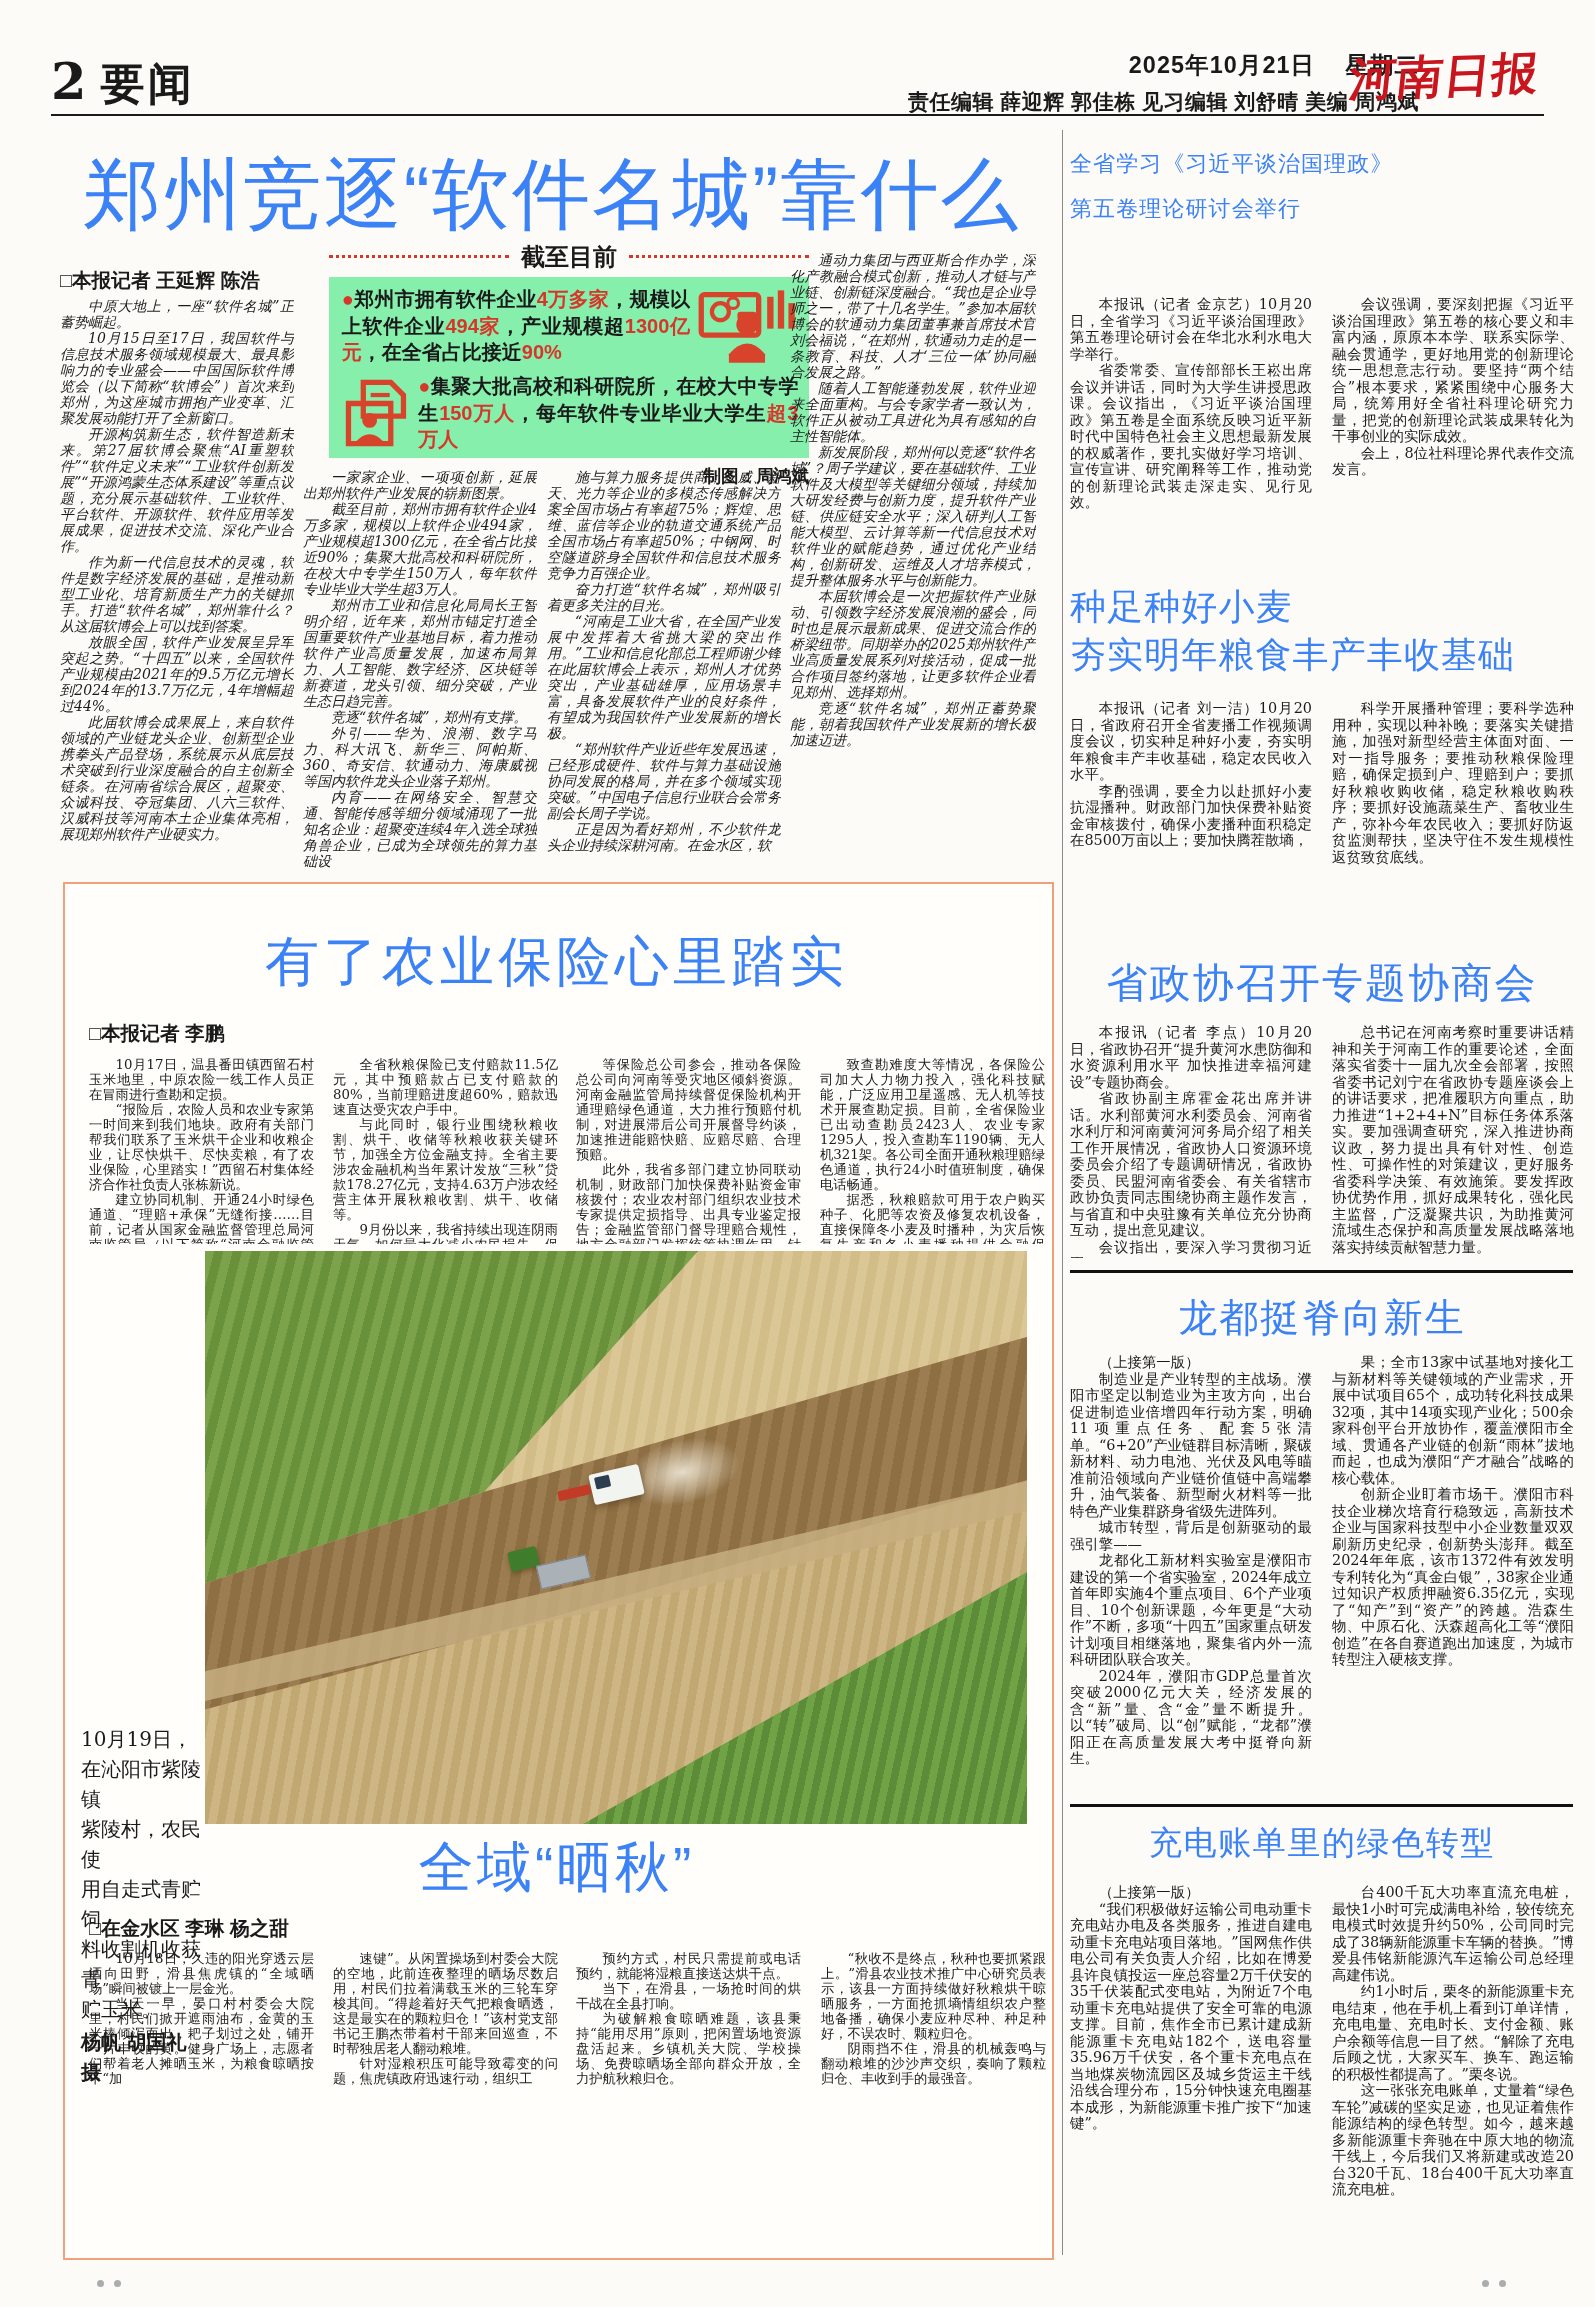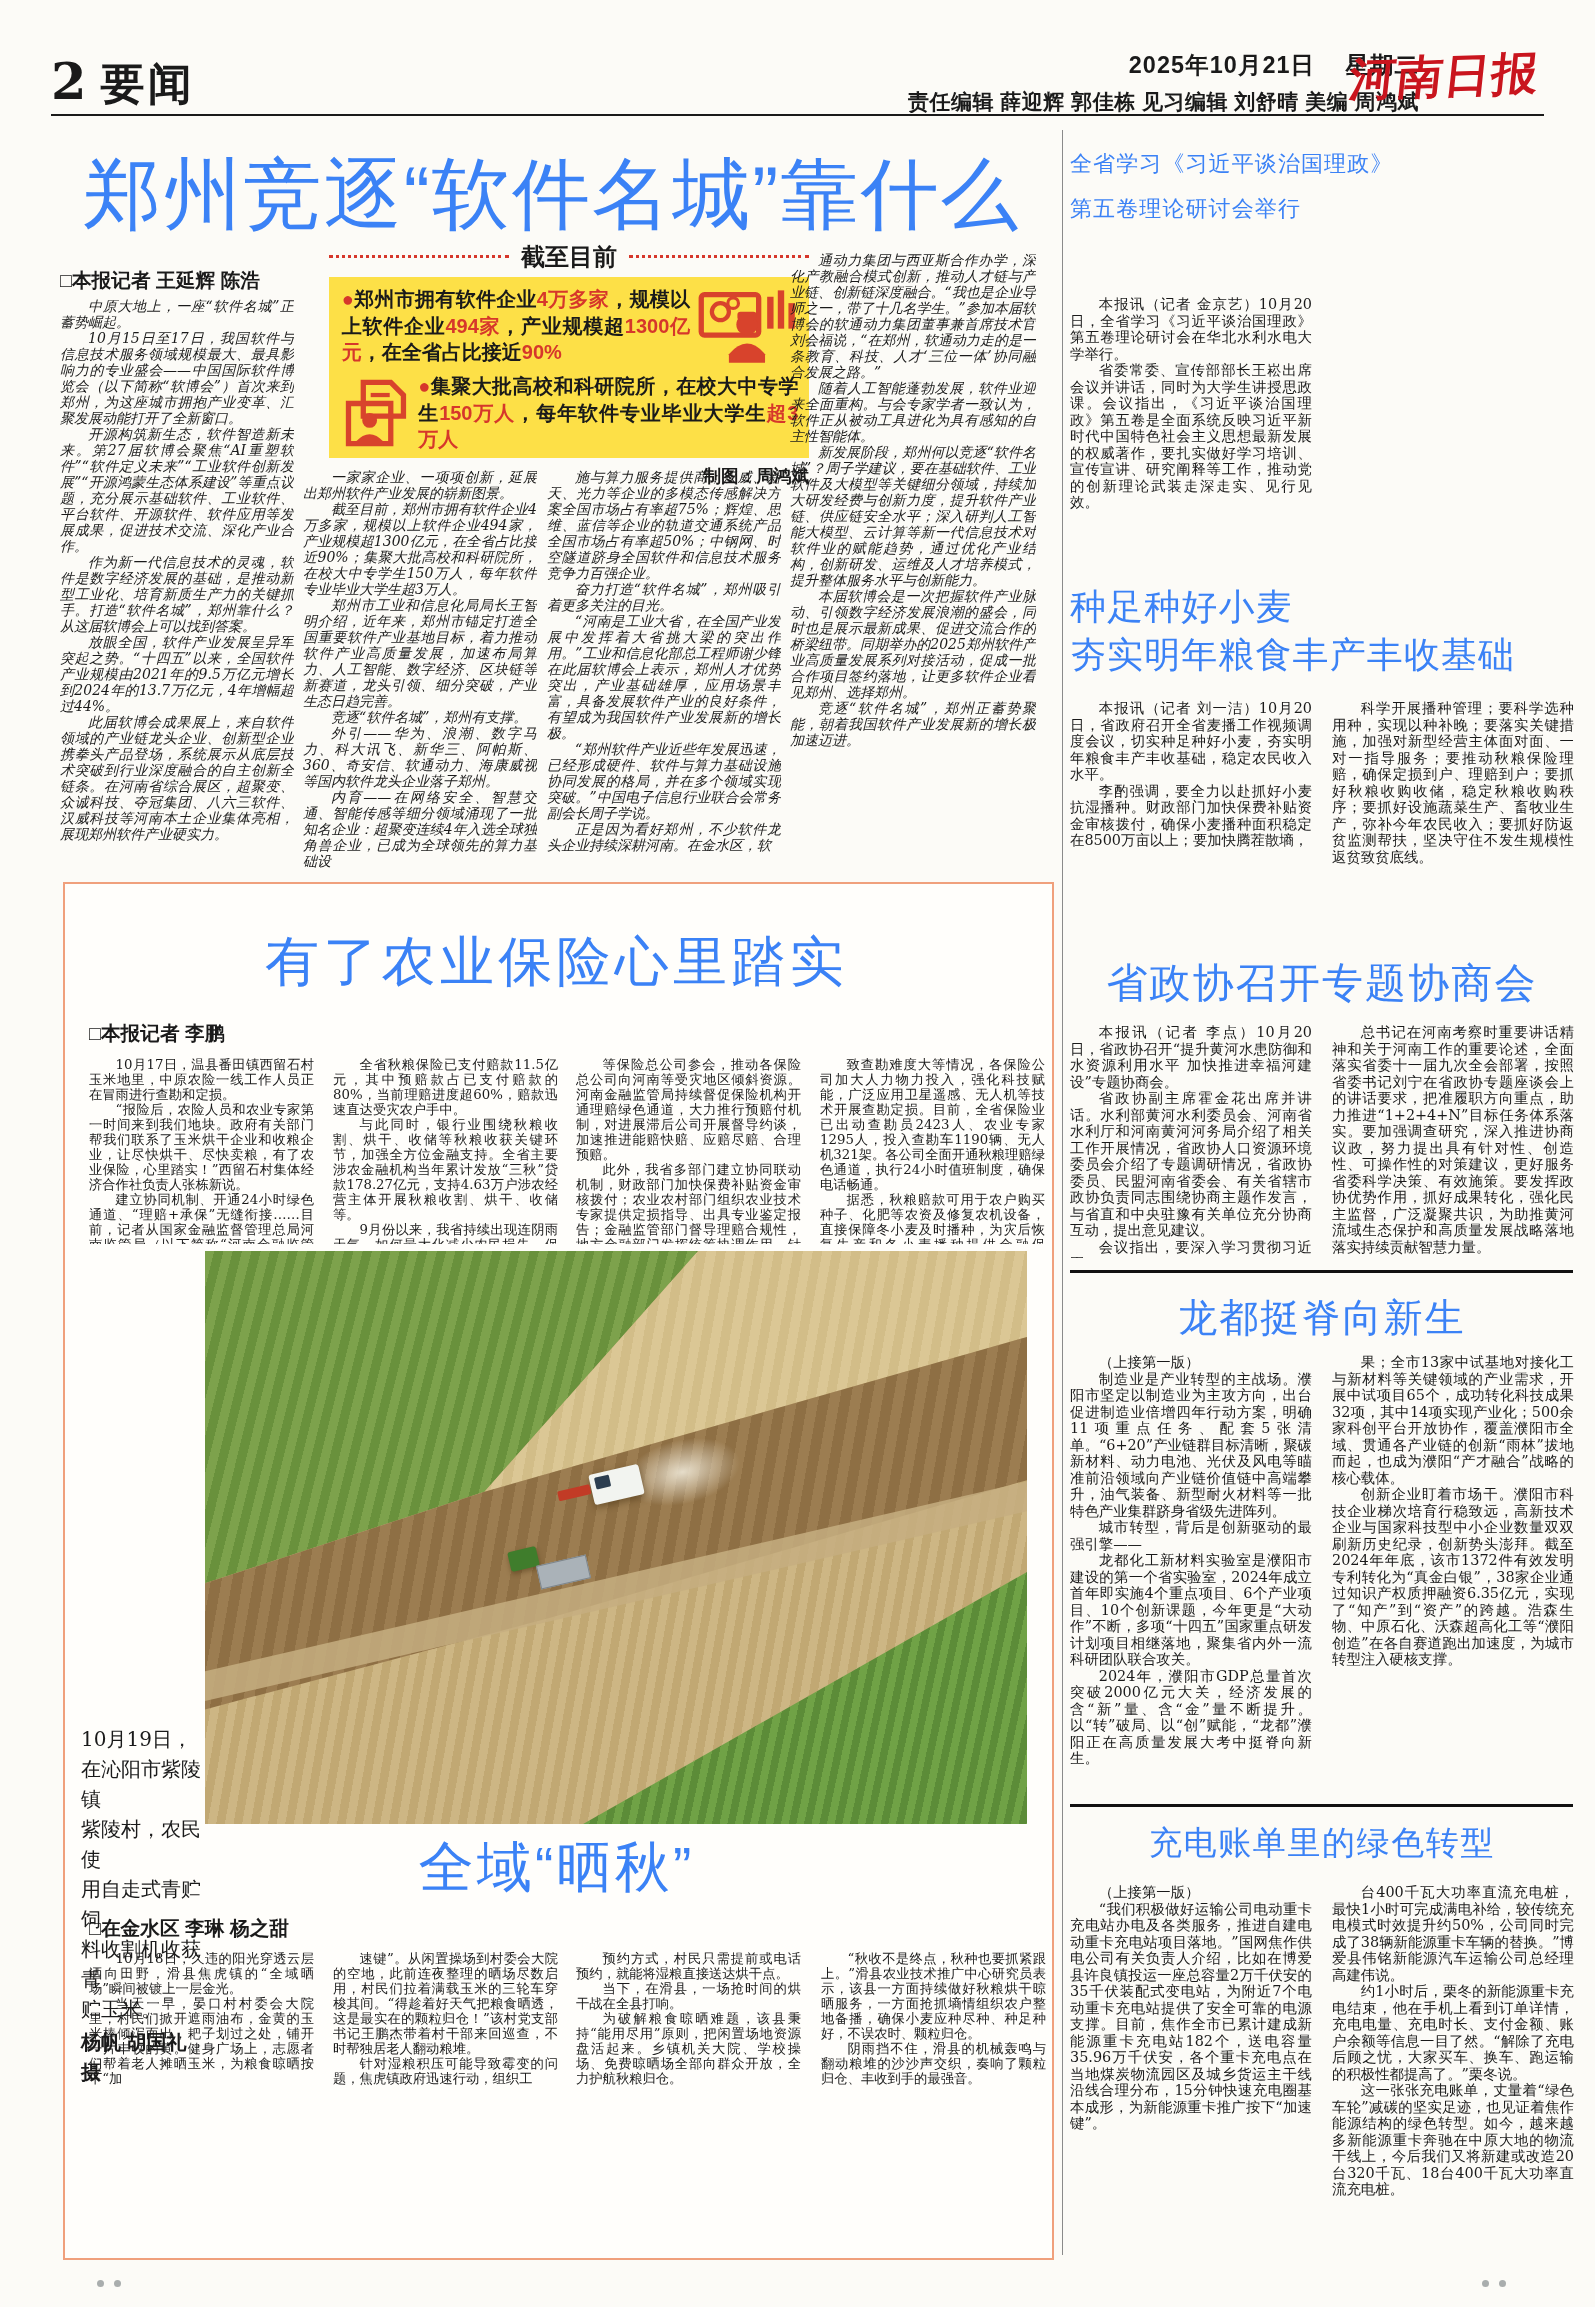--- a/index.html
+++ b/index.html
@@ -25,21 +25,21 @@
   .feat-col{font-size:13.3px;line-height:15px;}
   .byline{position:absolute;font-family:"Liberation Sans",sans-serif;font-weight:700;font-size:19.7px;}
   .headline{position:absolute;font-family:"Liberation Sans",sans-serif;font-weight:400;color:#3b82f6;}
   
   .lead-headline{left:51px;top:143px;width:1002px;text-align:center;font-size:78px;letter-spacing:2.1px;}
   
   .infobox{position:absolute;left:329px;top:240px;width:480px;height:219px;font-family:"Liberation Sans",sans-serif;}
   .ib-titlebar{display:flex;align-items:center;gap:11.7px;height:33px;}
   .ib-dots{flex:1;border-top:3.2px dotted #d6372b;}
   .ib-title-text{font-size:24px;font-weight:900;}
-  .ib-body{background:#fde047;margin-top:4.3px;padding:8.5px 10.6px 5.3px 12.8px;}
+  .ib-body{background:#86efac;margin-top:4.3px;padding:8.5px 10.6px 5.3px 12.8px;}
   .ib-row{display:flex;align-items:center;gap:7.4px;}
   .ib-text{font-size:20px;line-height:26.6px;font-weight:700;text-align:justify;}
   .ib-text .hl{color:#d6372b;}
   .ib-icon{flex:none;}
   .ib-credit{margin-top:5.3px;text-align:right;font-size:17.6px;font-weight:700;}
   
   .feature-box{position:absolute;left:63px;top:882px;width:987px;height:1374px;
                border:2.1px solid #f0a07c;background:#fffefb;}
   .feat-headline{left:63px;top:926px;width:987px;text-align:center;font-size:54px;letter-spacing:4.3px;}
   .shaiqiu-headline{left:63px;top:1831px;width:987px;text-align:center;font-size:55px;letter-spacing:3.2px;}
@@ -245,20 +245,24 @@
     </div>
 
   <div class="headline rightA-title">
       <div>全省学习《习近平谈治国理政》</div>
       <div>第五卷理论研讨会举行</div>
     </div>
   <div class="col right-col" style="left:1070px;top:296px;width:242px;height:285px;">
       <p>本报讯（记者 金京艺）10月20日，全省学习《习近平谈治国理政》第五卷理论研讨会在华北水利水电大学举行。</p>
       <p>省委常委、宣传部部长王崧出席会议并讲话，同时为大学生讲授思政课。会议指出，《习近平谈治国理政》第五卷是全面系统反映习近平新时代中国特色社会主义思想最新发展的权威著作，要扎实做好学习培训、宣传宣讲、研究阐释等工作，推动党的创新理论武装走深走实、见行见效。</p>
     </div>
+  <div class="col right-col" style="left:1332px;top:296px;width:242px;height:285px;">
+      <p>会议强调，要深刻把握《习近平谈治国理政》第五卷的核心要义和丰富内涵，原原本本学、联系实际学、融会贯通学，更好地用党的创新理论统一思想意志行动。要坚持“两个结合”根本要求，紧紧围绕中心服务大局，统筹用好全省社科理论研究力量，把党的创新理论武装成果转化为干事创业的实际成效。</p>
+      <p>会上，8位社科理论界代表作交流发言。</p>
+    </div>
 
   <div class="headline rightB-title">
       <div>种足种好小麦</div>
       <div>夯实明年粮食丰产丰收基础</div>
     </div>
   <div class="col right-col" style="left:1070px;top:700px;width:242px;height:240px;">
       <p>本报讯（记者 刘一洁）10月20日，省政府召开全省麦播工作视频调度会议，切实种足种好小麦，夯实明年粮食丰产丰收基础，稳定农民收入水平。</p>
       <p>李酌强调，要全力以赴抓好小麦抗湿播种。财政部门加快保费补贴资金审核拨付，确保小麦播种面积稳定在8500万亩以上；要加快腾茬散墒，</p>
     </div>
   <div class="col right-col" style="left:1332px;top:700px;width:242px;height:240px;">

